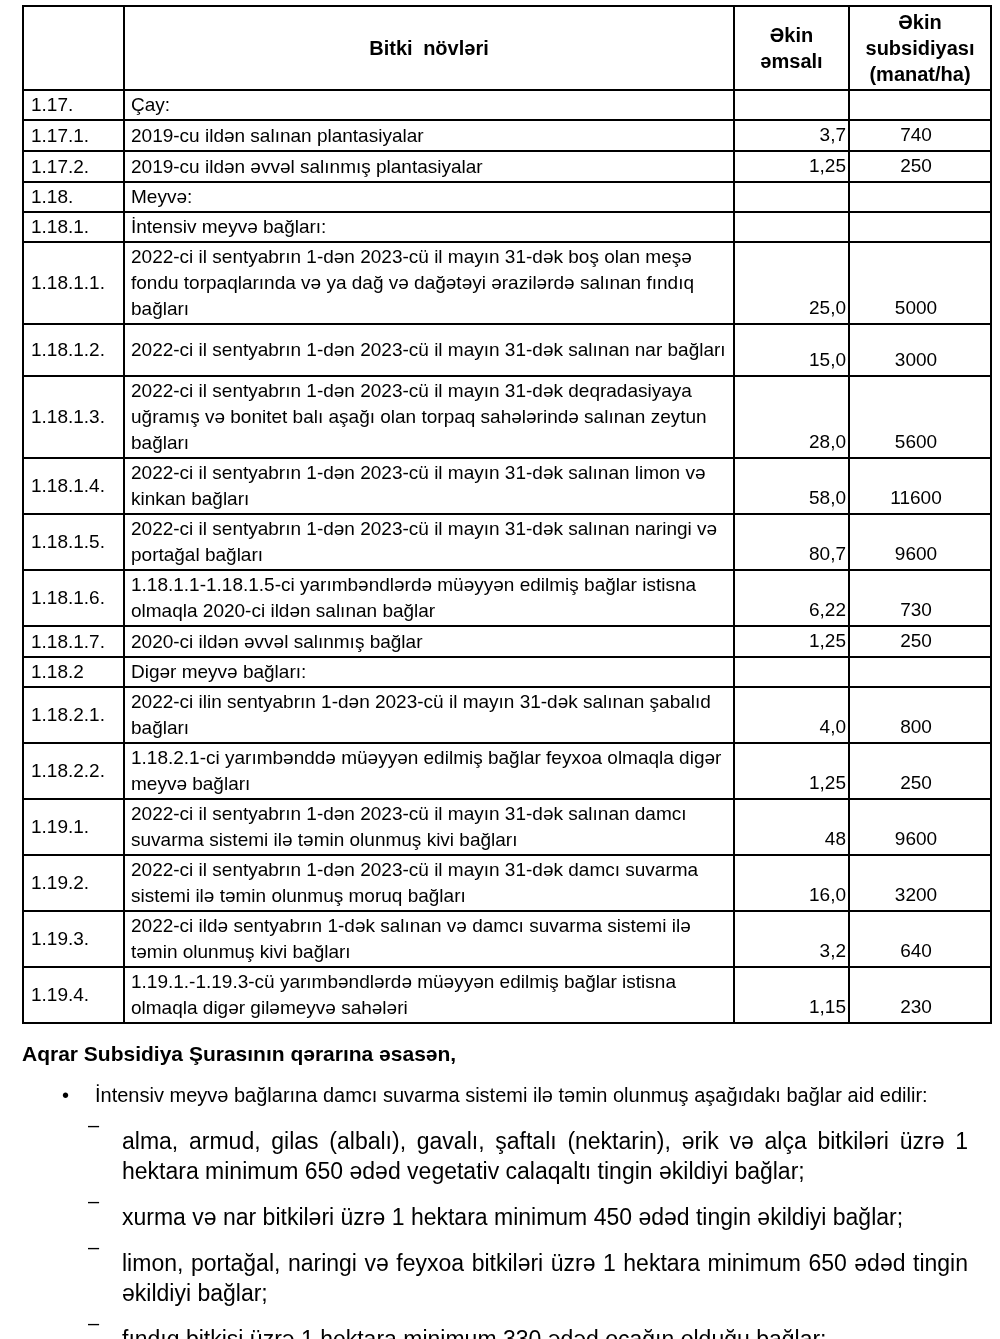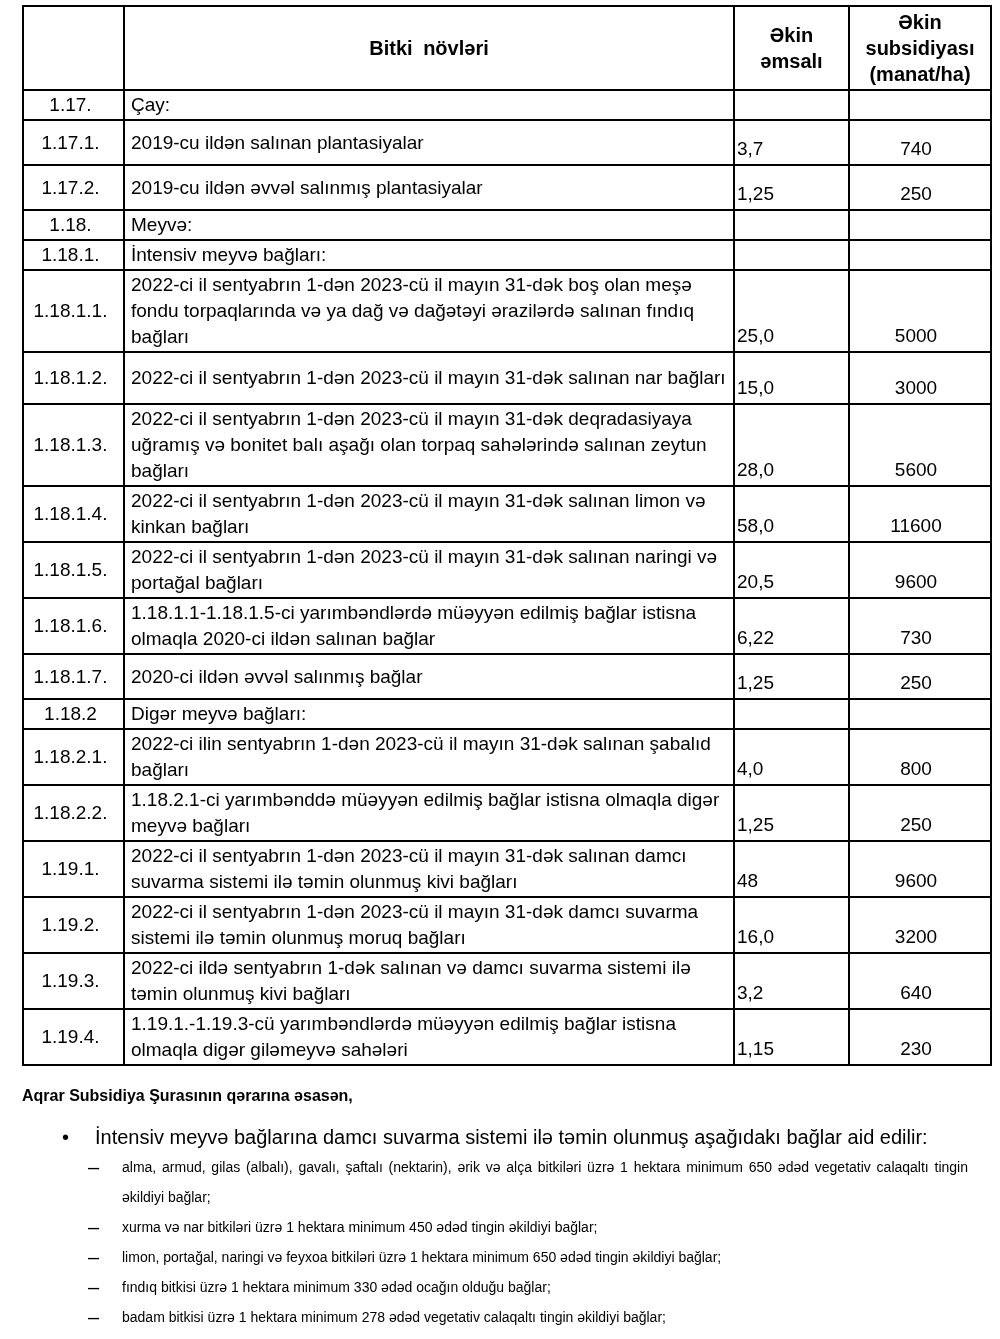--- a/index.html
+++ b/index.html
@@ -13,47 +13,47 @@
   
   table.subsidy {
     border-collapse: collapse; table-layout: fixed;
     width: 928px;
   }
   table.subsidy td {
     border: 2px solid #000;
     font-size: 19px; line-height: 26px;
     overflow: hidden;
   }
-  td.c-num  { width: 91px;  text-align: center; vertical-align: middle; padding: 1px 13px 1px 7px; }
+  td.c-num  { width: 91px;  text-align: left; vertical-align: middle; padding: 1px 13px 1px 7px; }
   td.c-name { width: 600px; vertical-align: middle; padding: 1px 6px 1px 6px; }
   td.c-name.item { }
-  td.c-coeff{ width: 105px; text-align: left; vertical-align: bottom; padding: 15px 2px 2px 2px; }
+  td.c-coeff{ width: 105px; text-align: right; vertical-align: bottom; padding: 1px 2px 2px 2px; }
   td.c-sub  { width: 132px; text-align: center; vertical-align: bottom; padding: 1px 10px 2px 2px; }
 
   tr.hdr { height: 80px; }
   tr.hdr td {
     font-weight: bold; font-size: 20px; line-height: 26px;
     text-align: center; vertical-align: middle; padding: 2px 4px;
   }
   tr.hdr td.c-name { word-spacing: 5px; text-align: center; }
   tr.h1 { height: 27px; }
   tr.h2 { height: 52px; }
   tr.h3 { height: 78px; }
 
   
   .decision-heading {
     margin: 18px 0 0 0;
-    font-size: 16px; line-height: 24px; font-weight: bold;
+    font-size: 21px; line-height: 24px; font-weight: bold;
   }
   .bullet-item { display: flex; margin-top: 14px; }
   .bullet-marker { flex: 0 0 33px; margin-left: 40px; font-size: 20px; line-height: 30px; }
   .bullet-text { flex: 1; text-align: justify; font-size: 20px; line-height: 30px; }
   .dash-item { display: flex; margin-top: 0; }
   .dash-marker { flex: 0 0 34px; margin-left: 66px; font-size: 20px; line-height: 30px; }
-  .dash-text { flex: 1; text-align: justify; font-size: 14px; line-height: 30px; }
+  .dash-text { flex: 1; text-align: justify; font-size: 23px; line-height: 30px; margin-top: 16px; }
 </style>
 </head>
 <body>
 
 <div class="page">
 
   <table class="subsidy">
     <tbody>
       <tr class="hdr">
         <td class="c-num"></td>
@@ -112,21 +112,21 @@
       </tr>
       <tr class="h2">
         <td class="c-num">1.18.1.4.</td>
         <td class="c-name item">2022-ci il sentyabrın 1-dən 2023-cü il mayın 31-dək salınan limon və kinkan bağları</td>
         <td class="c-coeff">58,0</td>
         <td class="c-sub">11600</td>
       </tr>
       <tr class="h2">
         <td class="c-num">1.18.1.5.</td>
         <td class="c-name item">2022-ci il sentyabrın 1-dən 2023-cü il mayın 31-dək salınan naringi və portağal bağları</td>
-        <td class="c-coeff">20,5</td>
+        <td class="c-coeff">80,7</td>
         <td class="c-sub">9600</td>
       </tr>
       <tr class="h2">
         <td class="c-num">1.18.1.6.</td>
         <td class="c-name item">1.18.1.1-1.18.1.5-ci yarımbəndlərdə müəyyən edilmiş bağlar istisna olmaqla 2020-ci ildən salınan bağlar</td>
         <td class="c-coeff">6,22</td>
         <td class="c-sub">730</td>
       </tr>
       <tr class="h1">
         <td class="c-num">1.18.1.7.</td>
@@ -141,21 +141,21 @@
         <td class="c-sub"></td>
       </tr>
       <tr class="h2">
         <td class="c-num">1.18.2.1.</td>
         <td class="c-name item">2022-ci ilin sentyabrın 1-dən 2023-cü il mayın 31-dək salınan şabalıd bağları</td>
         <td class="c-coeff">4,0</td>
         <td class="c-sub">800</td>
       </tr>
       <tr class="h2">
         <td class="c-num">1.18.2.2.</td>
-        <td class="c-name item">1.18.2.1-ci yarımbənddə müəyyən edilmiş bağlar istisna olmaqla digər meyvə bağları</td>
+        <td class="c-name item">1.18.2.1-ci yarımbənddə müəyyən edilmiş bağlar feyxoa olmaqla digər meyvə bağları</td>
         <td class="c-coeff">1,25</td>
         <td class="c-sub">250</td>
       </tr>
       <tr class="h2">
         <td class="c-num">1.19.1.</td>
         <td class="c-name item">2022-ci il sentyabrın 1-dən 2023-cü il mayın 31-dək salınan damcı suvarma sistemi ilə təmin olunmuş kivi bağları</td>
         <td class="c-coeff">48</td>
         <td class="c-sub">9600</td>
       </tr>
       <tr class="h2">

